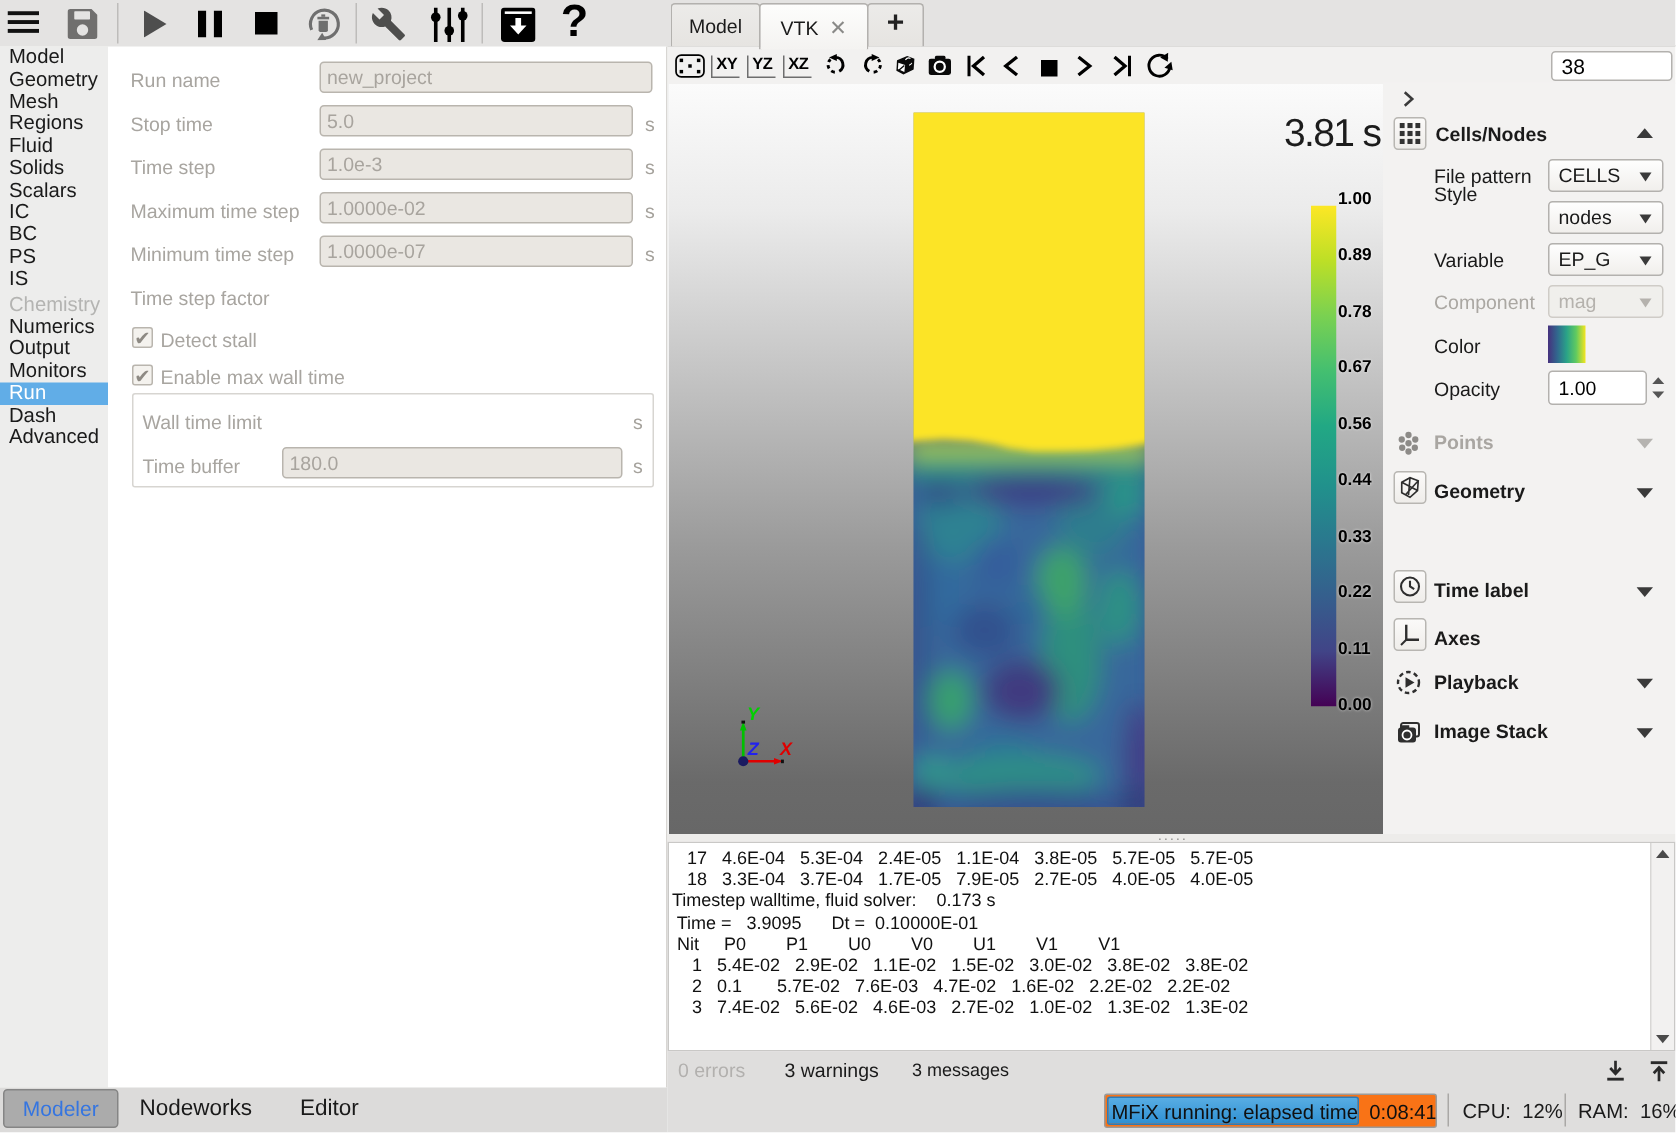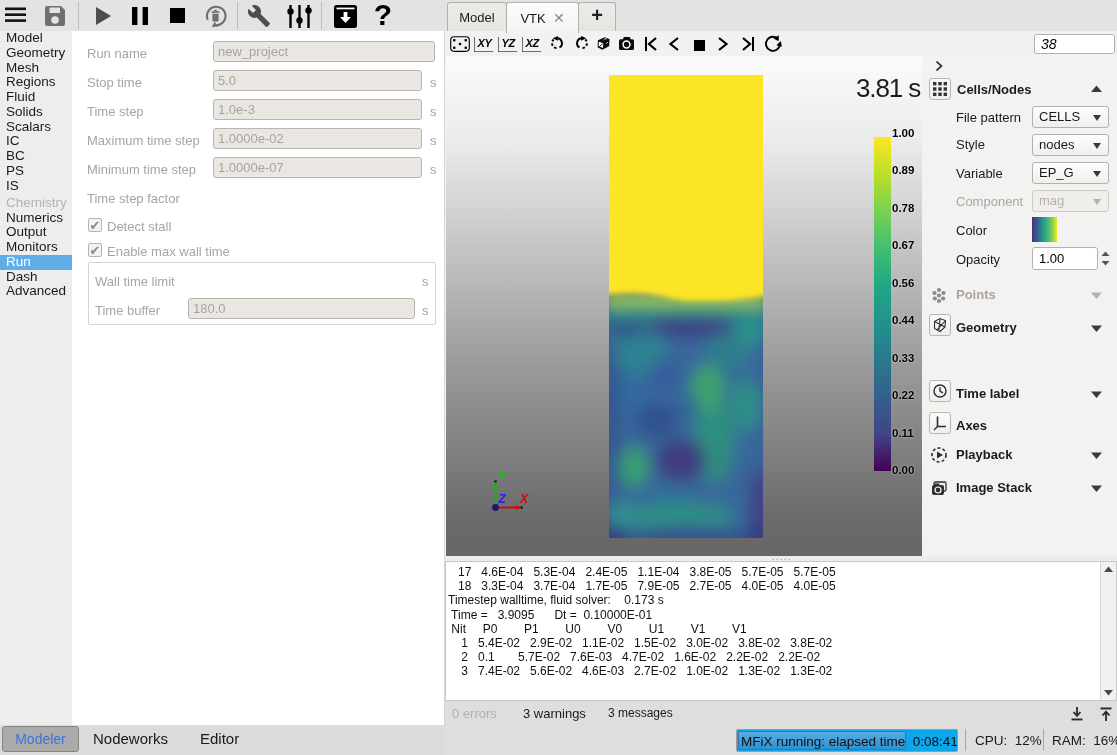--- a/index.html
+++ b/index.html
@@ -29,21 +29,21 @@
 #form { left:72px; top:31px; width:373px; height:694px; background:#fff; border-right:1px solid #d8d6d3;}
 .flabel { position:absolute; left:15px; font-size:13px; color:#a8a5a0; }
 .finput { position:absolute; height:21px; background:#eae7e2; border:1px solid #b9b5ae;
   border-radius:3px; font-size:13px; color:#a8a49e; padding-left:4px; line-height:19px; }
 .funit { position:absolute; font-size:13px; color:#a5a29c; }
 .fcheck { position:absolute; width:14px; height:14px; background:#f4f2ee;
   border:1px solid #b9b5ae; border-radius:2px; color:#8e8a84; font-size:13px;
   line-height:13px; text-align:center; }
 
 
-#vtkbar { left:445px; top:30px; width:672px; height:26px; background:#f2f1f0; border-top:1px solid #bab8b5; padding-top:0;font-style:italic; }
+#vtkbar { left:445px; top:30px; width:672px; height:26px; background:#f2f1f0; border-top:1px solid #bab8b5; padding-top:0; }
 
 
 #viewport { left:445px; top:56px; width:477px; height:500px; overflow:hidden; border-left:1px solid #f2f2f2;
   background:linear-gradient(#fbfbfb, #ebebeb 17%, #9a9a9a 62%, #6a6a6a 93%, #676767); }
 
 
 #rpanel { left:922px; top:55px; width:195px; height:501px; background:#f3f2f1; }
 .rlabel { position:absolute; font-size:13px; color:#1a1a1a; }
 .rcombo { position:absolute; left:110px; width:77px; height:22px;
   background:linear-gradient(#fefefe,#f1efec); border:1px solid #b3b1ae; border-radius:3px;
@@ -386,21 +386,21 @@
             <rect x="10.6" y="10.6" width="3.4" height="3.4"></rect>
         </g>
       </svg>
     </div>
     <div class="rhead" style="left:35px;top:27px">Cells/Nodes</div>
     <svg class="abs" style="left:169px;top:30px" width="11" height="8" viewBox="0 0 11 8">
         <path d="M0 7 L5.5 0.5 L11 7 Z" fill="#3a3a3a"></path>
       </svg>
     <div class="rlabel" style="left:34px;top:55px">File pattern</div>
     <div class="rcombo" style="top:51px">CELLS<span class="carrow"></span></div>
-    <div class="rlabel" style="left:34px;top:82px">Style</div>
+    <div class="rlabel" style="left:34px;top:67px">Style</div>
     <div class="rcombo" style="top:79px">nodes<span class="carrow"></span></div>
     <div class="rlabel" style="left:34px;top:111px">Variable</div>
     <div class="rcombo" style="top:107px">EP_G<span class="carrow"></span></div>
     <div class="rlabel" style="left:34px;top:139px;color:#aaa7a2">Component</div>
     <div class="rcombo dis" style="top:135px">mag<span class="carrow" style="border-top-color:#b5b2ad"></span></div>
     <div class="rlabel" style="left:34px;top:168px">Color</div>
     <div class="abs" style="left:110px;top:162px;width:25px;height:25px;background:linear-gradient(90deg,#46317e,#31688e,#2aa388,#60ca60,#f4e51f)"></div>
     <div class="rlabel" style="left:34px;top:197px">Opacity</div>
     <div class="abs" style="left:110px;top:192px;width:66px;height:23px;background:#fff;border:1px solid #b3b1ae;border-radius:3px;font-size:13px;padding:3px 0 0 6px">1.00</div>
     <svg class="abs" style="left:179px;top:196px" width="9" height="15" viewBox="0 0 9 15">
@@ -506,21 +506,21 @@
     <div class="abs" style="left:163px;top:5px;font-size:12px;color:#1a1a1a">3 messages</div>
     <svg class="abs" style="left:625px;top:6px" width="14" height="14" viewBox="0 0 14 14">
       <path d="M7 0 L7 8 M3.5 5 L7 8.8 L10.5 5" fill="none" stroke="#2a2a2a" stroke-width="1.8"></path>
       <rect x="1.5" y="11.5" width="11" height="1.9" fill="#2a2a2a"></rect>
     </svg>
     <svg class="abs" style="left:654px;top:6px" width="14" height="14" viewBox="0 0 14 14">
       <rect x="1.5" y="0.5" width="11" height="1.9" fill="#2a2a2a"></rect>
       <path d="M7 14 L7 5 M3.5 8.5 L7 4.6 L10.5 8.5" fill="none" stroke="#2a2a2a" stroke-width="1.8"></path>
     </svg>
 
-    <div class="abs" style="left:291px;top:28px;width:222px;height:23px;background:#0ea5e9;border:1px solid #9c9a98;border-radius:2px;overflow:hidden">
+    <div class="abs" style="left:291px;top:28px;width:222px;height:23px;background:#f97316;border:1px solid #9c9a98;border-radius:2px;overflow:hidden">
       <div class="abs" style="left:1px;top:1px;width:168px;height:19px;background:linear-gradient(#58ade3,#2f90d2);border:1px solid #2d7cb8;border-radius:2px"></div>
       <div class="abs" style="left:4px;top:4px;font-size:13.5px;color:#101010;white-space:nowrap">MFiX running: elapsed time &nbsp;0:08:41</div>
     </div>
     <div class="abs" style="left:520px;top:28px;width:1px;height:22px;background:#aaa8a6"></div>
     <div class="abs" style="left:530px;top:32px;font-size:13.5px;color:#1a1a1a;white-space:nowrap">CPU:&nbsp; 12%</div>
     <div class="abs" style="left:598px;top:28px;width:1px;height:22px;background:#aaa8a6"></div>
     <div class="abs" style="left:607px;top:32px;font-size:13.5px;color:#1a1a1a;white-space:nowrap">RAM:&nbsp; 16%</div>
   </div>
   <div class="abs" id="bottombar">
     <div class="abs" style="left:2px;top:1px;width:77px;height:26px;background:#ababab;border:1px solid #858585;border-radius:3px;font-size:14px;color:#3575e0;text-align:center;padding-top:4px">Modeler</div>

